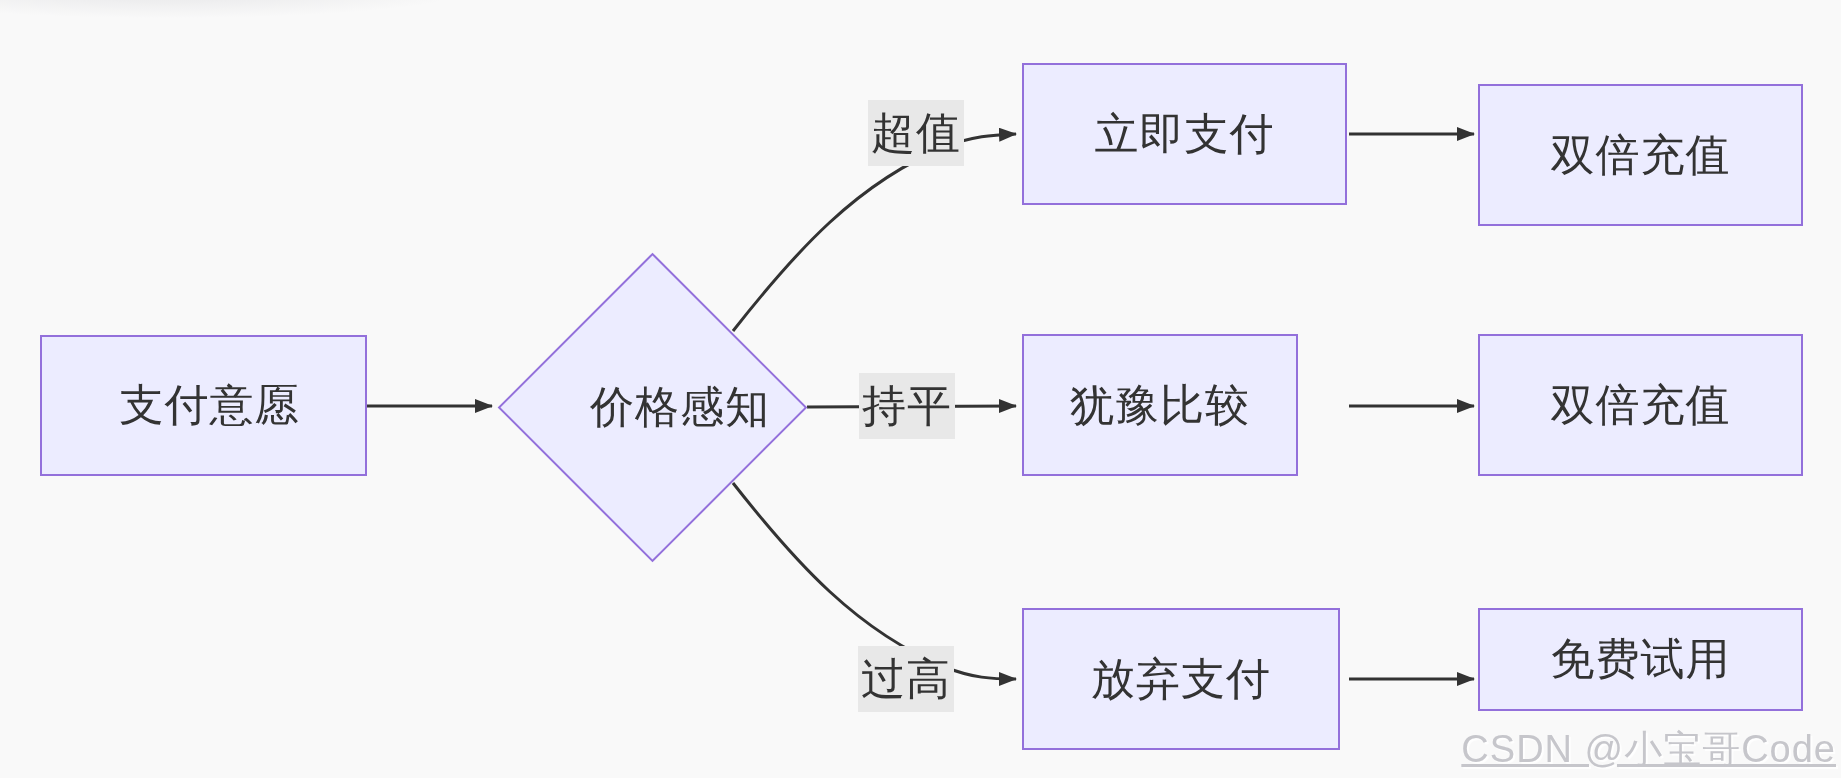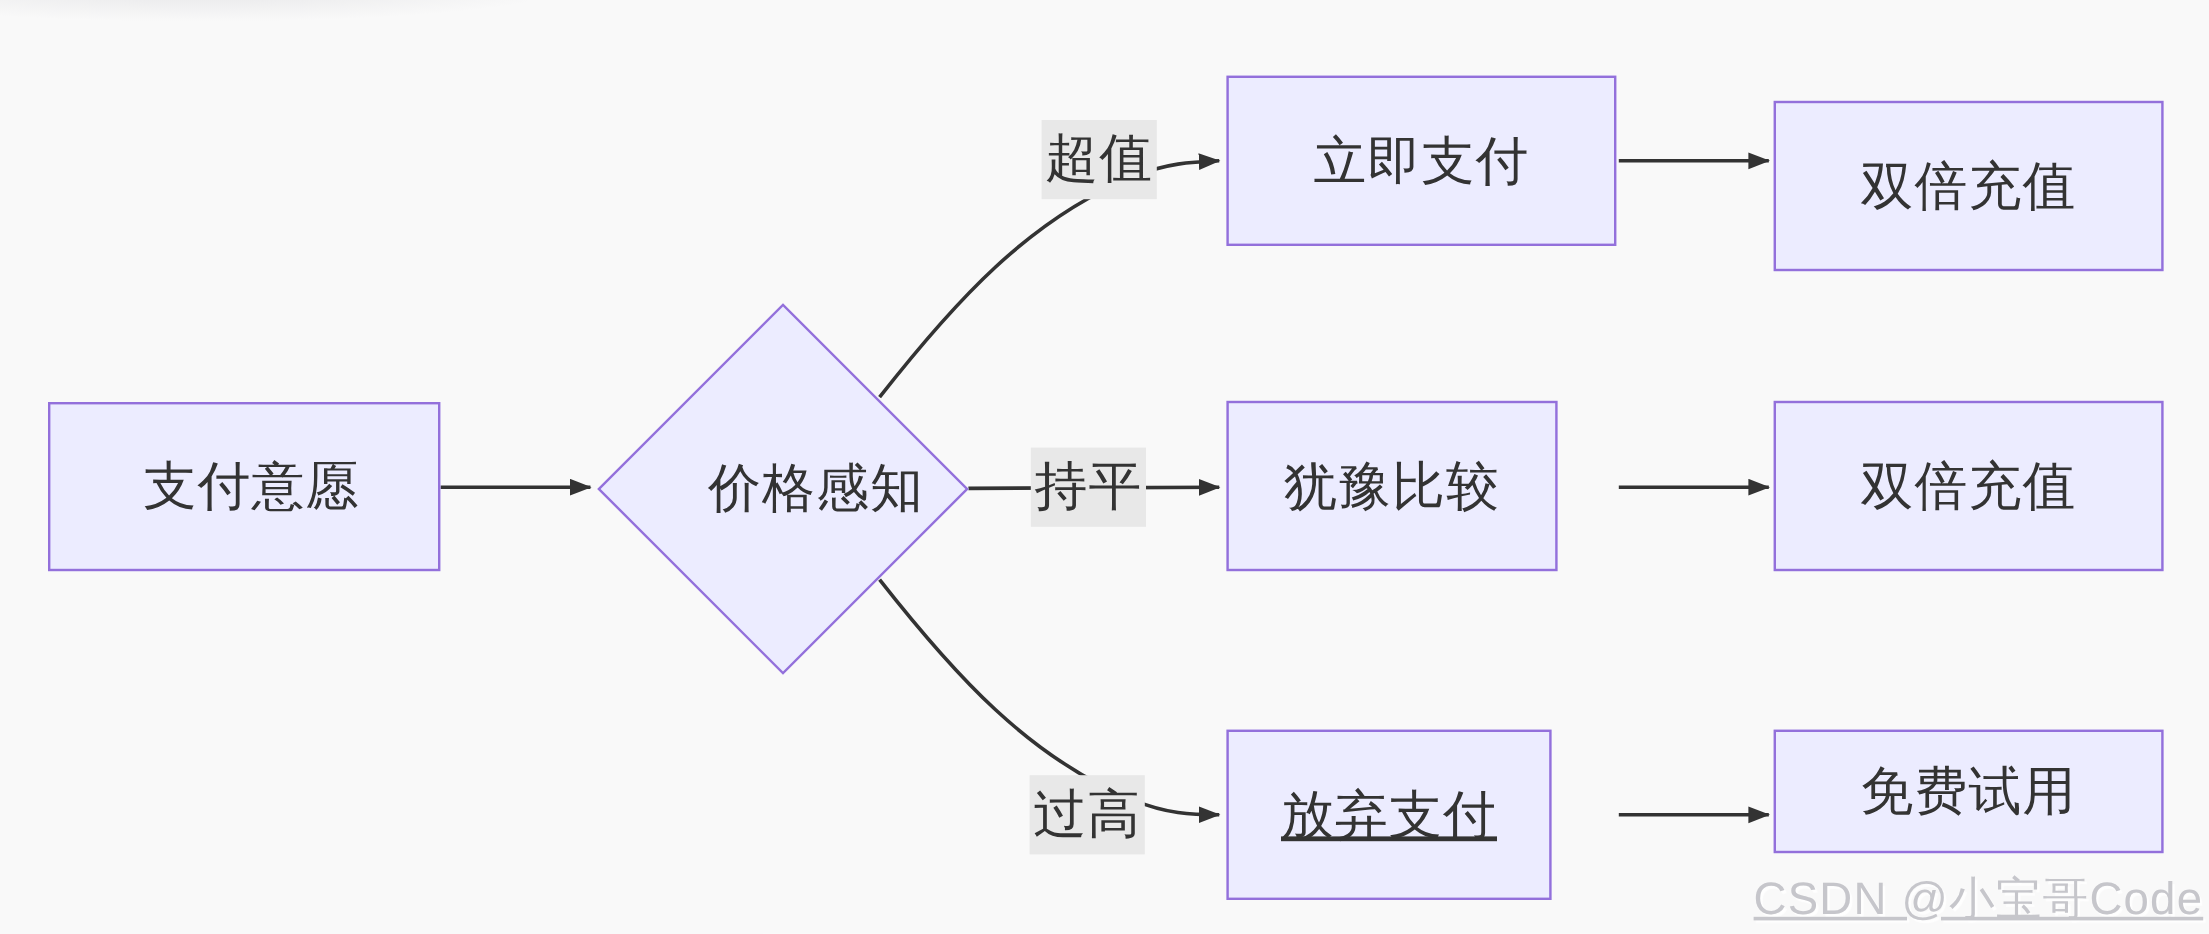--- a/index.html
+++ b/index.html
@@ -92,21 +92,21 @@
 
   <div class="node" style="left:40px; top:335px; width:327px; height:141px;padding-left:12px;">支付意愿</div>
 
   <div class="diamond-shape"></div>
   <div class="diamond-label">价格感知</div>
 
   <div class="node" style="left:1022px; top:63px; width:325px; height:142px;">立即支付</div>
 
   <div class="node" style="left:1022px; top:334px; width:276px; height:142px;">犹豫比较</div>
 
-  <div class="node" style="left:1022px; top:608px; width:271px; height:142px;text-decoration:underline;">放弃支付</div>
+  <div class="node" style="left:1022px; top:608px; width:318px; height:142px;">放弃支付</div>
 
   <div class="node" style="left:1478px; top:63px; width:325px; height:142px;margin-top:21px;">双倍充值</div>
 
   <div class="node" style="left:1478px; top:334px; width:325px; height:142px;">双倍充值</div>
 
   <div class="node" style="left:1478px; top:608px; width:325px; height:103px;">免费试用</div>
 
   <div class="edge-label" style="left:916px; top:133px;">超值</div>
 
   <div class="edge-label" style="left:907px; top:406px;">持平</div>

